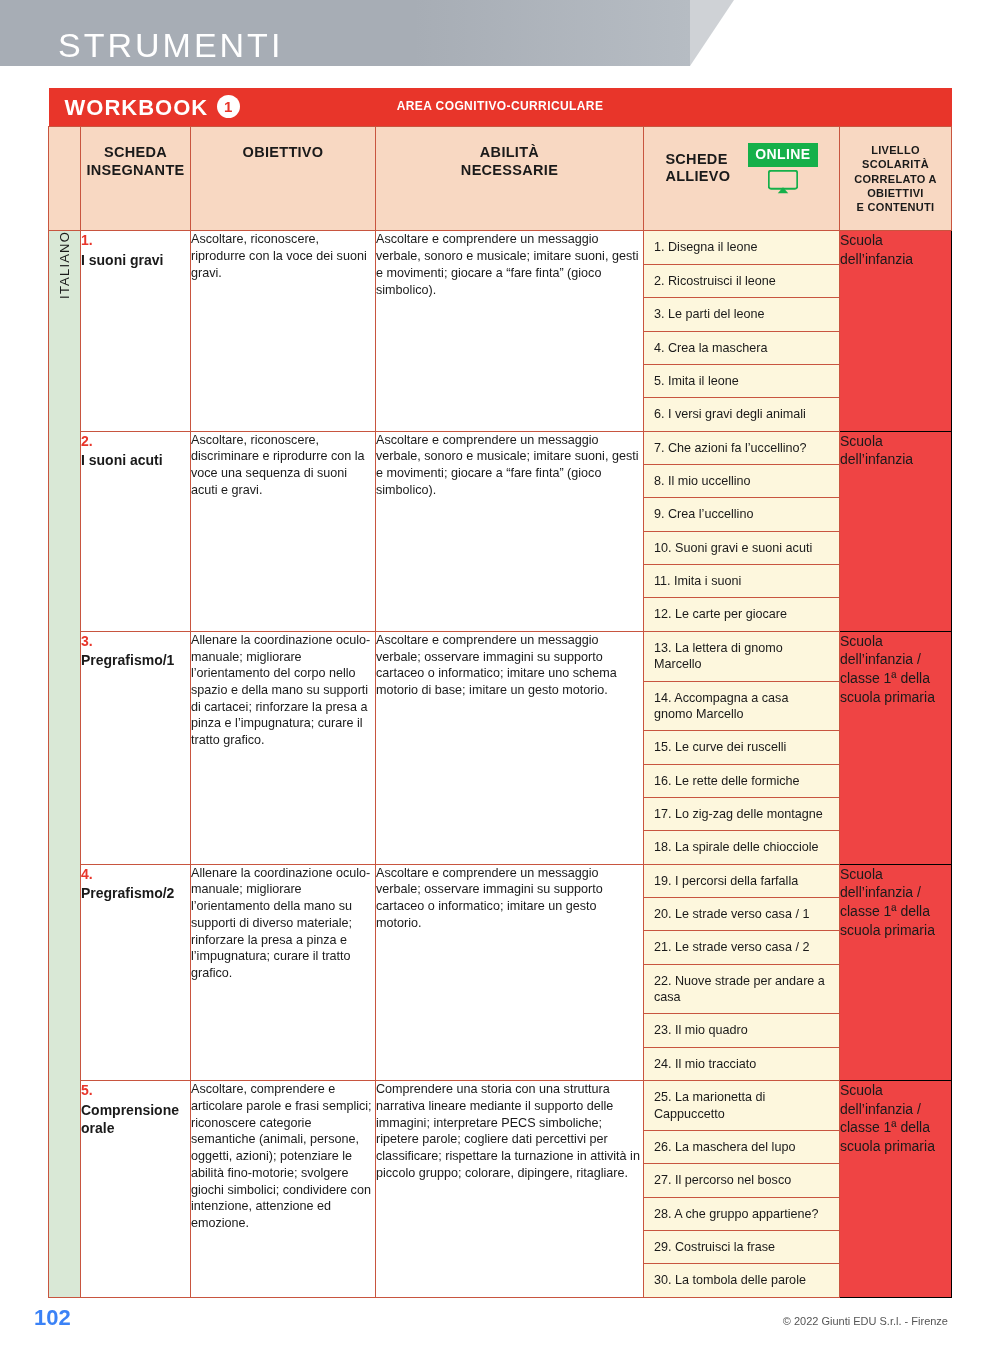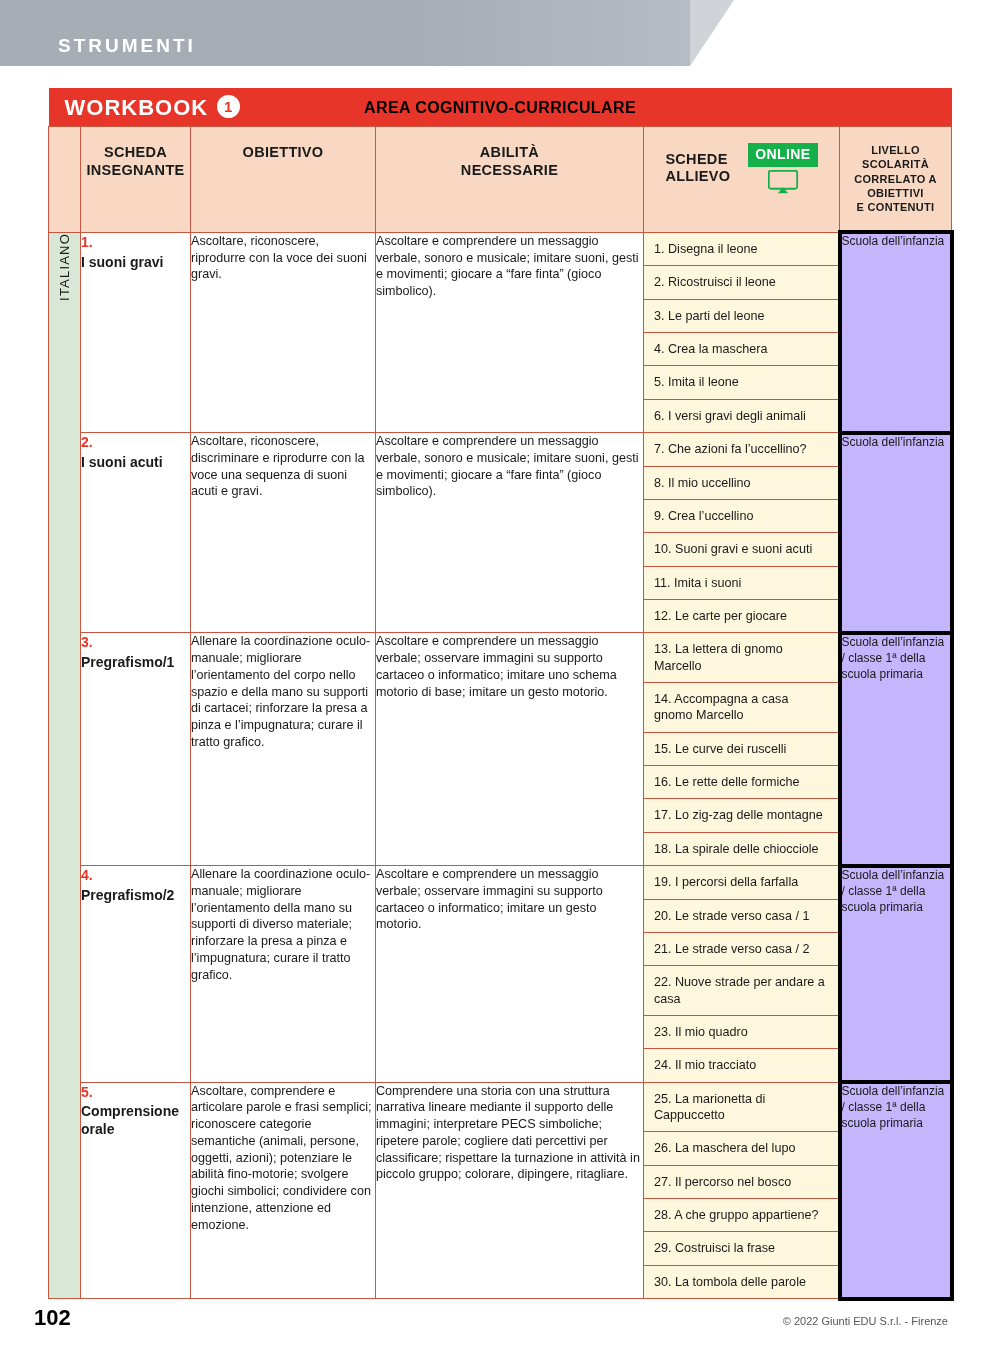--- a/index.html
+++ b/index.html
@@ -29,25 +29,25 @@
     position: absolute;
     right: -44px; top: 0;
     width: 0; height: 0;
     border-top: 66px solid #a7adb5;
     border-right: 44px solid transparent;
     opacity: 0.55;
   }
   .header-title {
     position: absolute;
     left: 58px;
-    top: 35px;
-    font-size: 19px;
+    top: 26px;
+    font-size: 34px;
     letter-spacing: 3px;
     color: #ffffff;
-    font-weight: 700;
+    font-weight: 400;
   }
 
   
   .sheet {
     position: absolute;
     left: 48px;
     top: 88px;
     width: 905px;
   }
 
@@ -85,22 +85,22 @@
     font-weight: bold;
     text-align: center;
     line-height: 23px;
     margin-left: 9px;
     vertical-align: 3px;
   }
   .titlebar .area {
     position: absolute;
     left: 0; right: 0; top: 11px;
     text-align: center;
-    color: #000000;
-    font-size: 16px;
+    color: #ffffff;
+    font-size: 12px;
     font-weight: bold;
     letter-spacing: 0.4px;
   }
 
   
   .colhead {
     background: #f8d8c2;
     border: 1px solid #c8553f;
     text-align: center;
     font-weight: bold;
@@ -196,36 +196,36 @@
   }
   .schede-item {
     border-bottom: 1px solid #c8553f;
     padding: 8px 10px;
     font-size: 12.6px;
     line-height: 1.3;
   }
   .schede-item:last-child { border-bottom: none; }
 
   td.livello {
-    border: 4px solid #000000;
-    background: #c4b5fd;
+    border: 1px solid #000000;
+    background: #ef4444;
     padding: 9px 10px;
-    font-size: 12px;
+    font-size: 14px;
     line-height: 1.33;
     width: 112px;
   }
 
   
   .page-num {
     position: absolute;
     left: 34px;
     top: 1305px;
     font-size: 22px;
     font-weight: bold;
-    color: #000000;
+    color: #3b82f6;
     text-align: right;
   }
   .copyright {
     position: absolute;
     right: 52px;
     top: 1315px;
     font-size: 11px;
     color: #555;
   }
 </style>

